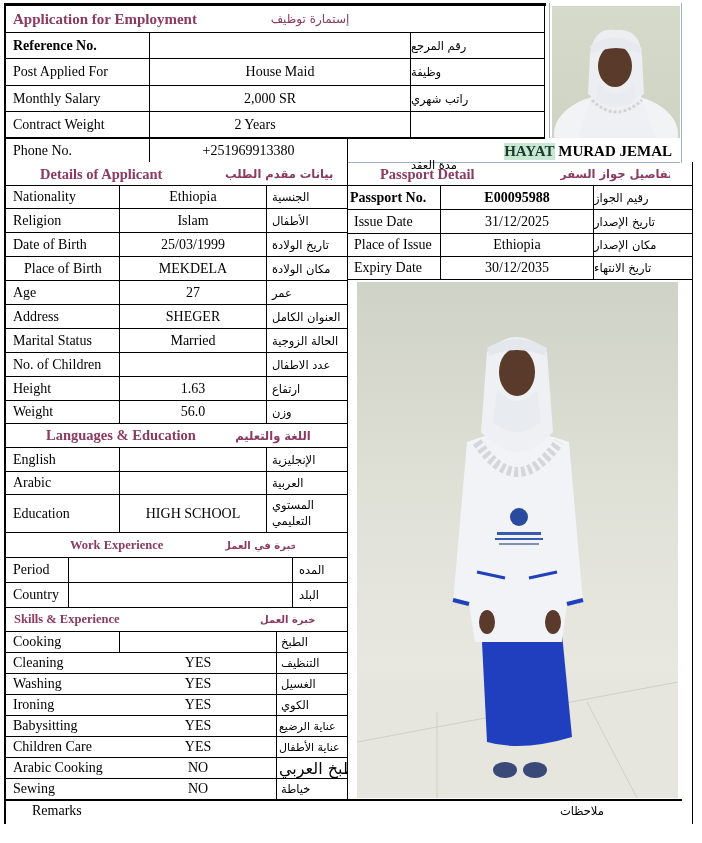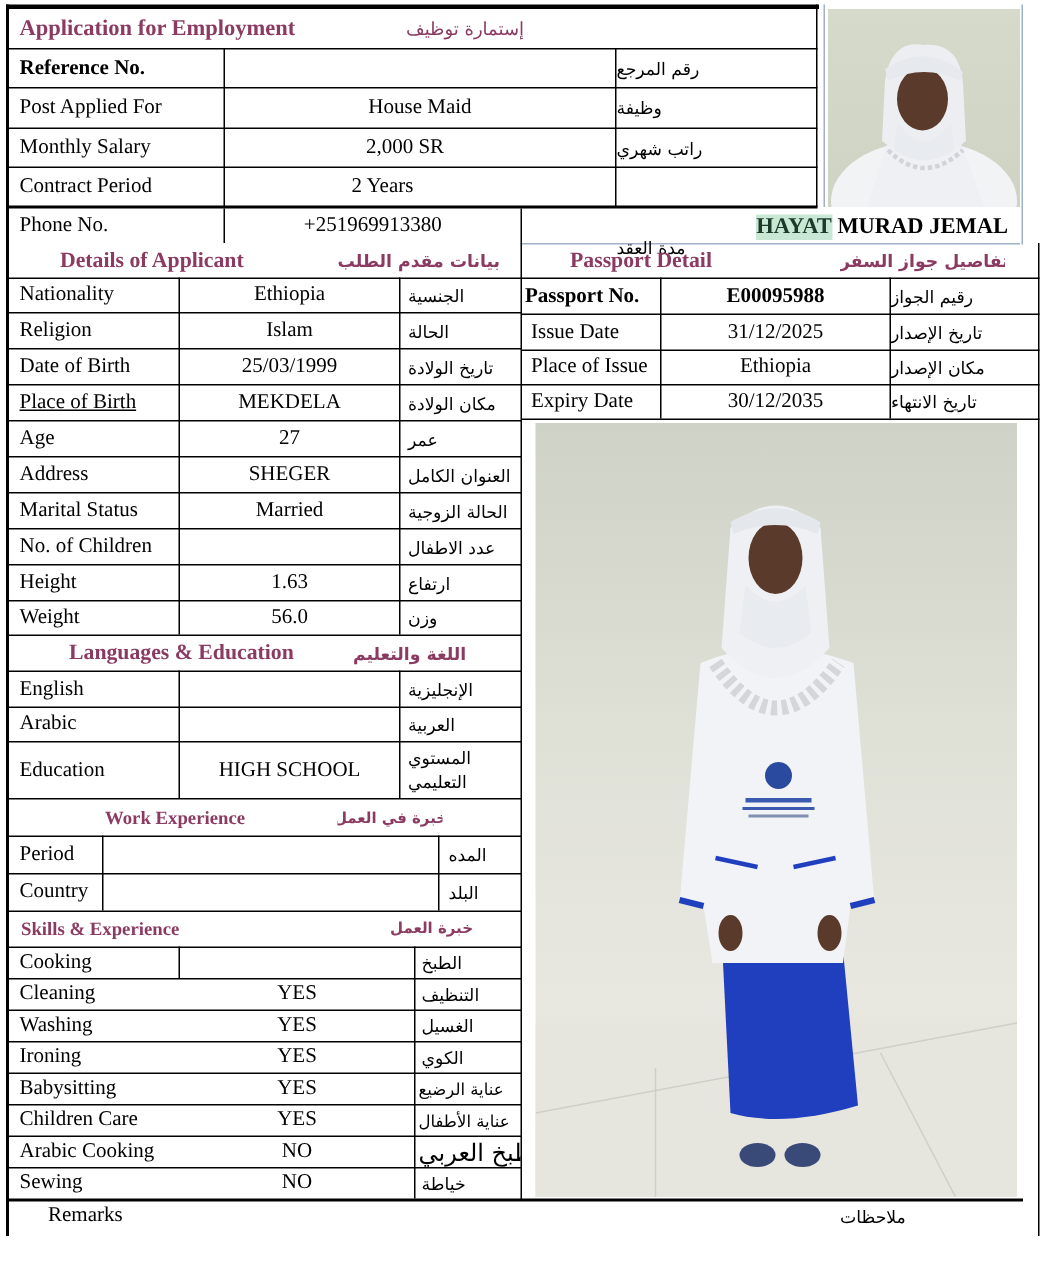--- a/index.html
+++ b/index.html
@@ -54,21 +54,21 @@
 <div class="cell r ar" style="left:411px;top:33px;width:133px;height:25px;padding-right:22px;">رقم المرجع</div>
 
 <div class="cell l" style="left:6px;top:59px;width:143px;height:26px;">Post Applied For</div>
 <div class="cell c" style="left:150px;top:59px;width:260px;height:26px;">House Maid</div>
 <div class="cell r ar" style="left:411px;top:59px;width:133px;height:26px;padding-right:22px;">وظيفة</div>
 
 <div class="cell l" style="left:6px;top:86px;width:143px;height:25px;">Monthly Salary</div>
 <div class="cell c" style="left:150px;top:86px;width:240px;height:25px;">2,000 SR</div>
 <div class="cell r ar" style="left:411px;top:86px;width:133px;height:25px;padding-right:22px;">راتب شهري</div>
 
-<div class="cell l" style="left:6px;top:112px;width:143px;height:25px;">Contract Period</div>
+<div class="cell l" style="left:6px;top:112px;width:143px;height:25px;">Contract Weight</div>
 <div class="cell c" style="left:150px;top:112px;width:210px;height:25px;">2 Years</div>
 <div class="cell r ar" style="left:411px;top:112px;width:133px;height:25px;padding-right:22px;margin-top:40px;">مدة العقد</div>
 
 <div class="cell l" style="left:6px;top:139px;width:143px;height:23px;">Phone No.</div>
 <div class="cell c" style="left:150px;top:139px;width:197px;height:23px;">+251969913380</div>
 
 <div class="cell name" style="left:348px;top:141px;width:326px;height:21px;justify-content:flex-end;padding-right:2px;">
   <span class="name-hl">HAYAT</span>
     <span style="white-space:pre;"> MURAD JEMAL</span>
 </div>
@@ -129,27 +129,27 @@
 
 <div class="cell sec" style="left:40px;top:163px;width:160px;height:22px;">Details of Applicant</div>
 <div class="cell ar-sec" style="left:225px;top:163px;width:118px;height:22px;justify-content:flex-end;">بيانات مقدم الطلب</div>
 
 <div class="cell l" style="left:6px;top:186px;width:113px;height:22px;">Nationality</div>
 <div class="cell c" style="left:120px;top:186px;width:146px;height:22px;">Ethiopia</div>
 <div class="cell l ar" style="left:267px;top:186px;width:80px;height:22px;padding-left:5px;direction:ltr;">الجنسية</div>
 
 <div class="cell l" style="left:6px;top:209px;width:113px;height:23px;">Religion</div>
 <div class="cell c" style="left:120px;top:209px;width:146px;height:23px;">Islam</div>
-<div class="cell l ar" style="left:267px;top:209px;width:80px;height:23px;padding-left:5px;direction:ltr;">الحالة</div>
+<div class="cell l ar" style="left:267px;top:209px;width:80px;height:23px;padding-left:5px;direction:ltr;">الأطفال</div>
 
 <div class="cell l" style="left:6px;top:233px;width:113px;height:23px;">Date of Birth</div>
 <div class="cell c" style="left:120px;top:233px;width:146px;height:23px;">25/03/1999</div>
 <div class="cell l ar" style="left:267px;top:233px;width:80px;height:23px;padding-left:5px;direction:ltr;">تاريخ الولادة</div>
 
-<div class="cell l" style="left:6px;top:257px;width:113px;height:23px;text-decoration:underline;">Place of Birth</div>
+<div class="cell l" style="left:17px;top:257px;width:113px;height:23px;">Place of Birth</div>
 <div class="cell c" style="left:120px;top:257px;width:146px;height:23px;">MEKDELA</div>
 <div class="cell l ar" style="left:267px;top:257px;width:80px;height:23px;padding-left:5px;direction:ltr;">مكان الولادة</div>
 
 <div class="cell l" style="left:6px;top:281px;width:113px;height:23px;">Age</div>
 <div class="cell c" style="left:120px;top:281px;width:146px;height:23px;">27</div>
 <div class="cell l ar" style="left:267px;top:281px;width:80px;height:23px;padding-left:5px;direction:ltr;">عمر</div>
 
 <div class="cell l" style="left:6px;top:305px;width:113px;height:23px;">Address</div>
 <div class="cell c" style="left:120px;top:305px;width:146px;height:23px;">SHEGER</div>
 <div class="cell l ar" style="left:267px;top:305px;width:80px;height:23px;padding-left:5px;direction:ltr;">العنوان الكامل</div>

